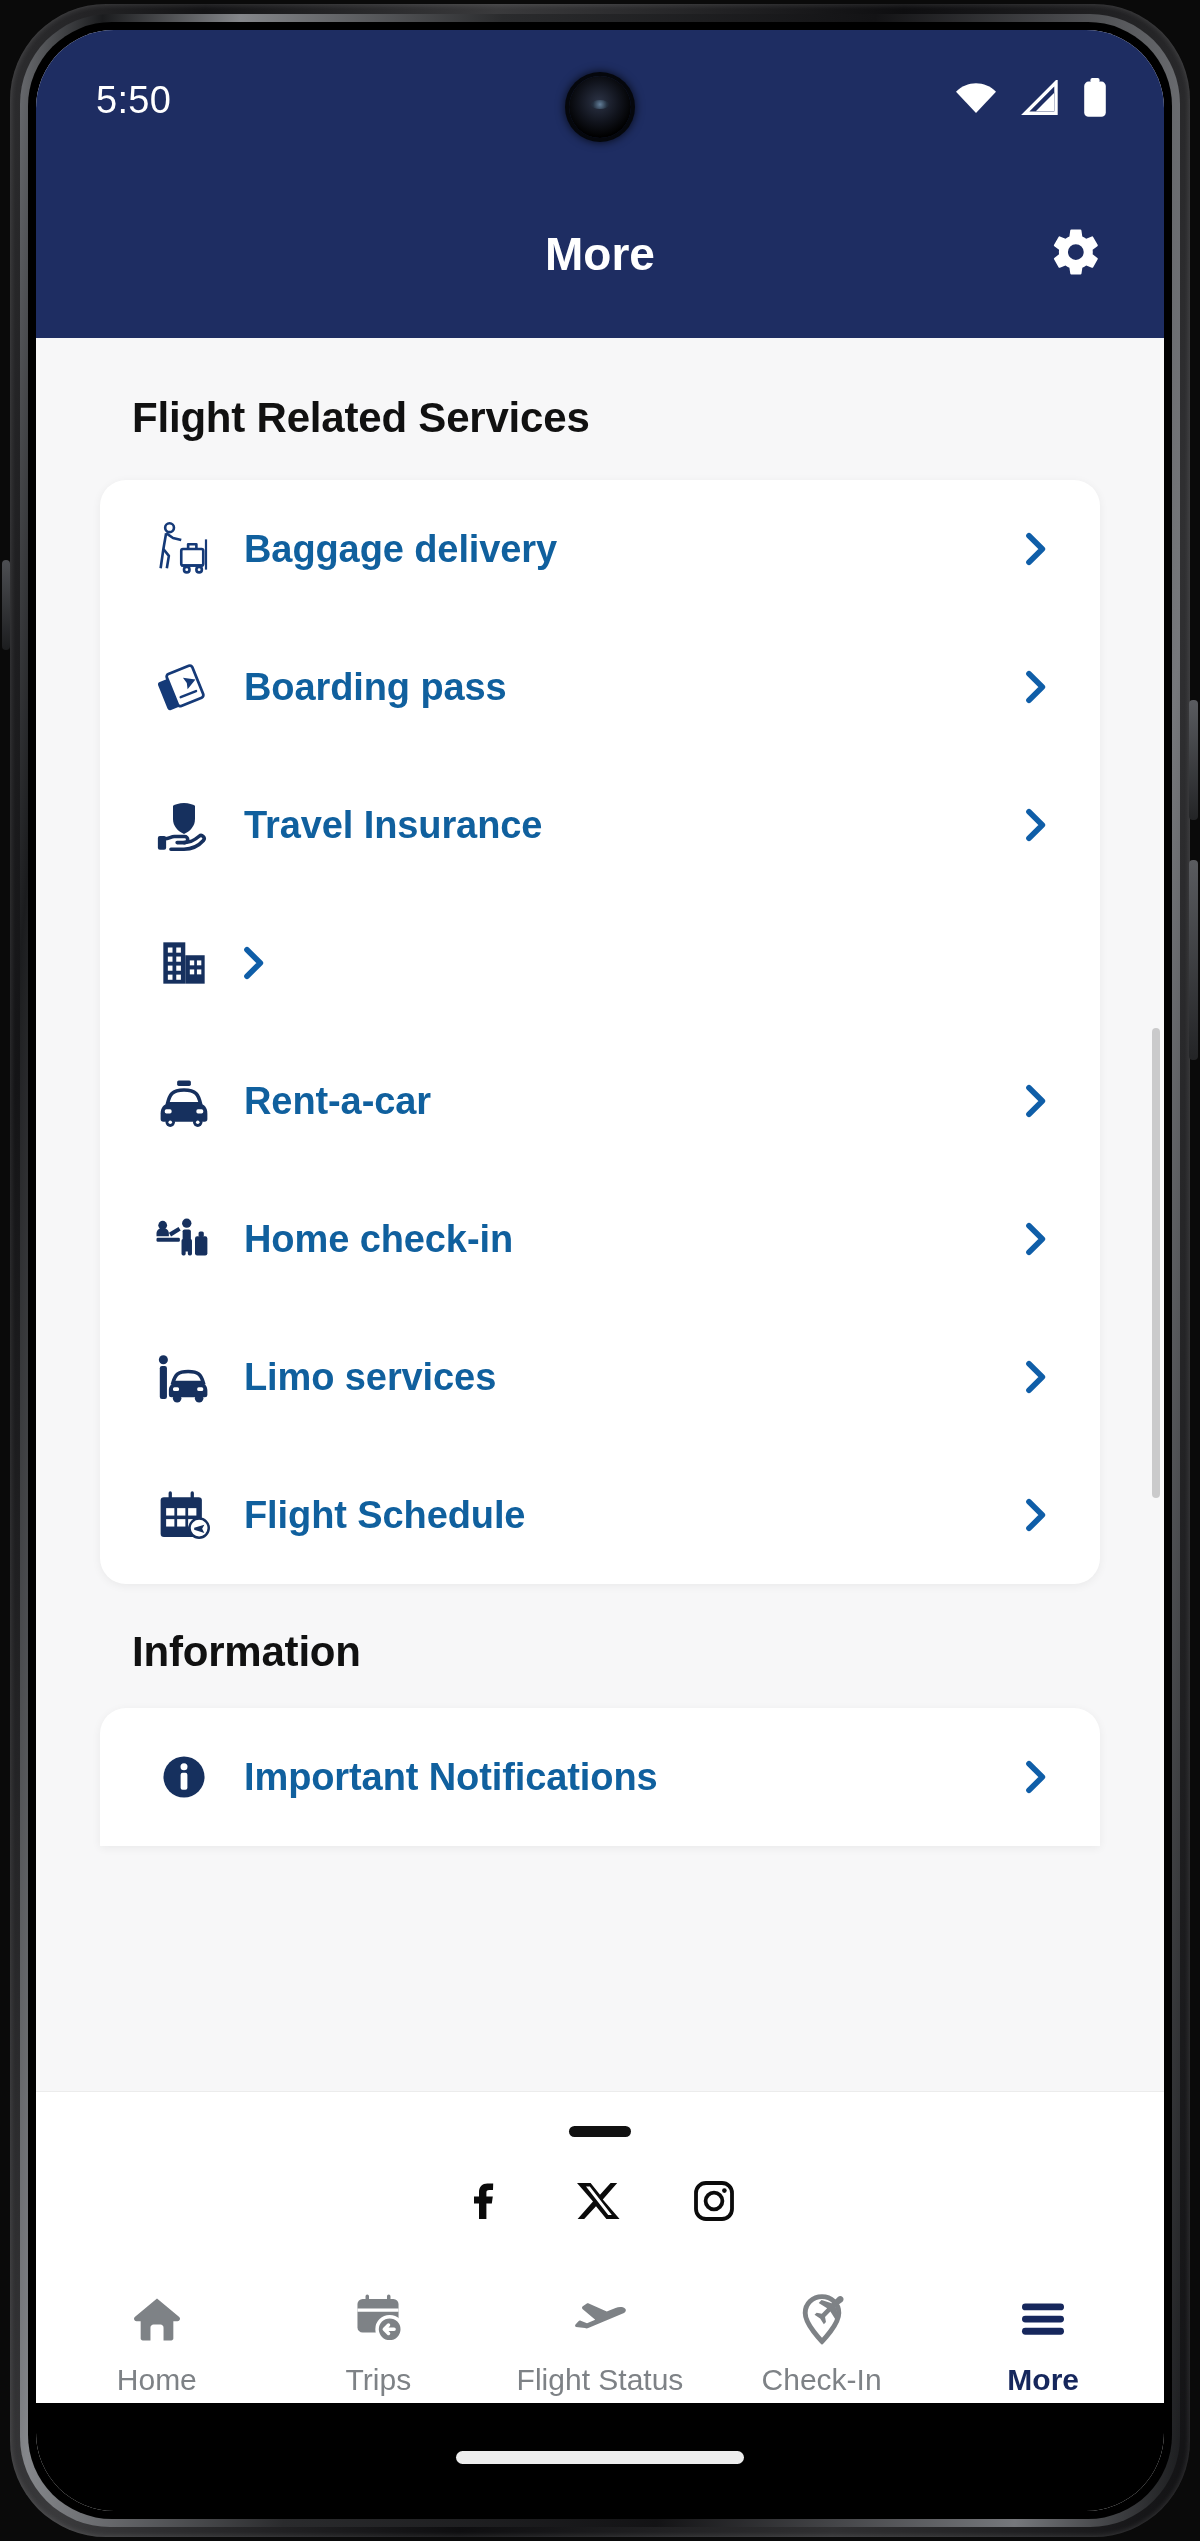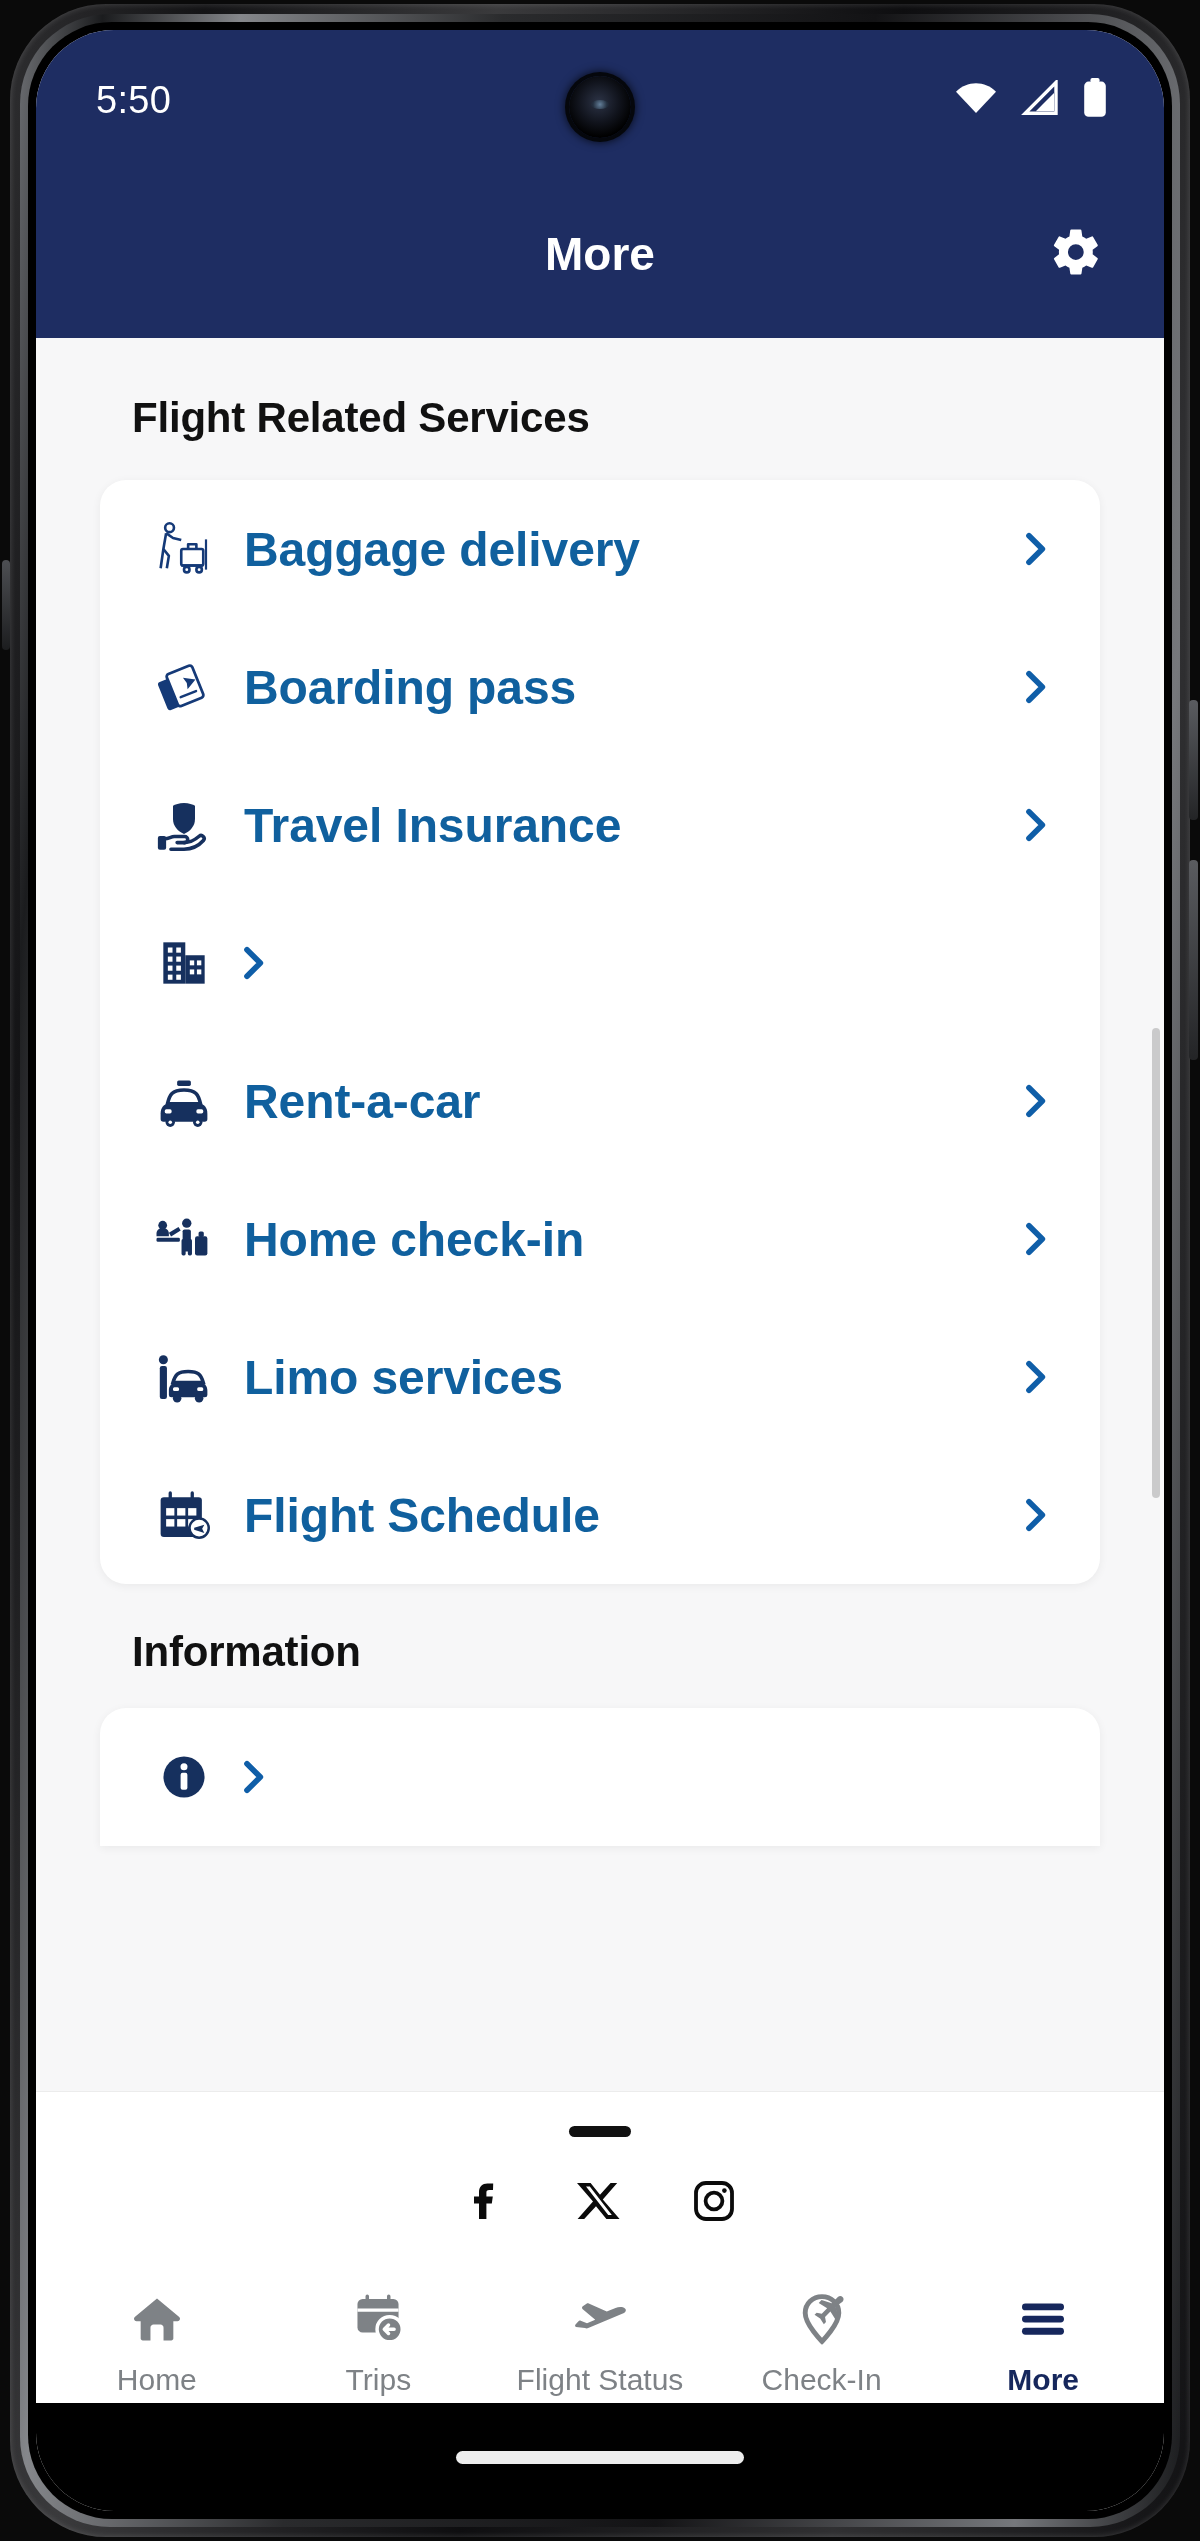--- a/index.html
+++ b/index.html
@@ -158,21 +158,21 @@
     padding: 0 44px 0 38px;
     cursor: pointer;
   }
   .row-icon {
     width: 92px;
     min-width: 92px;
     display: flex; align-items: center; justify-content: center;
   }
   .row-label {
     flex: 1 1 auto;
-    font-size: 48px;
+    font-size: 38px;
     font-weight: 700;
     color: #10609e;
     margin-left: 14px;
     letter-spacing: -.1px;
   }
   .chev {
     width: 44px; min-width: 44px;
     display: flex; align-items: center; justify-content: center;
   }
 
@@ -478,20 +478,21 @@
 
         <div class="card clipped">
           <div class="row">
             <div class="row-icon">
               <svg width="58" height="58" viewBox="0 0 48 48">
                 <circle cx="24" cy="24" r="17" fill="#16305e"></circle>
                 <circle cx="24" cy="15.5" r="2.9" fill="#fff"></circle>
                 <rect x="21.2" y="20.5" width="5.6" height="14" rx="1.6" fill="#fff"></rect>
               </svg>
             </div>
+            <div class="row-label">Important Notifications</div>
             <div class="chev">
               <svg width="40" height="40" viewBox="0 0 24 24" fill="none" stroke="#0f5ea8" stroke-width="3.4" stroke-linecap="round" stroke-linejoin="round">
                   <path d="M9 4l8 8-8 8"></path>
                 </svg>
             </div>
           </div>
         </div>
 
         <div class="scroll-hint"></div>
       </div>

